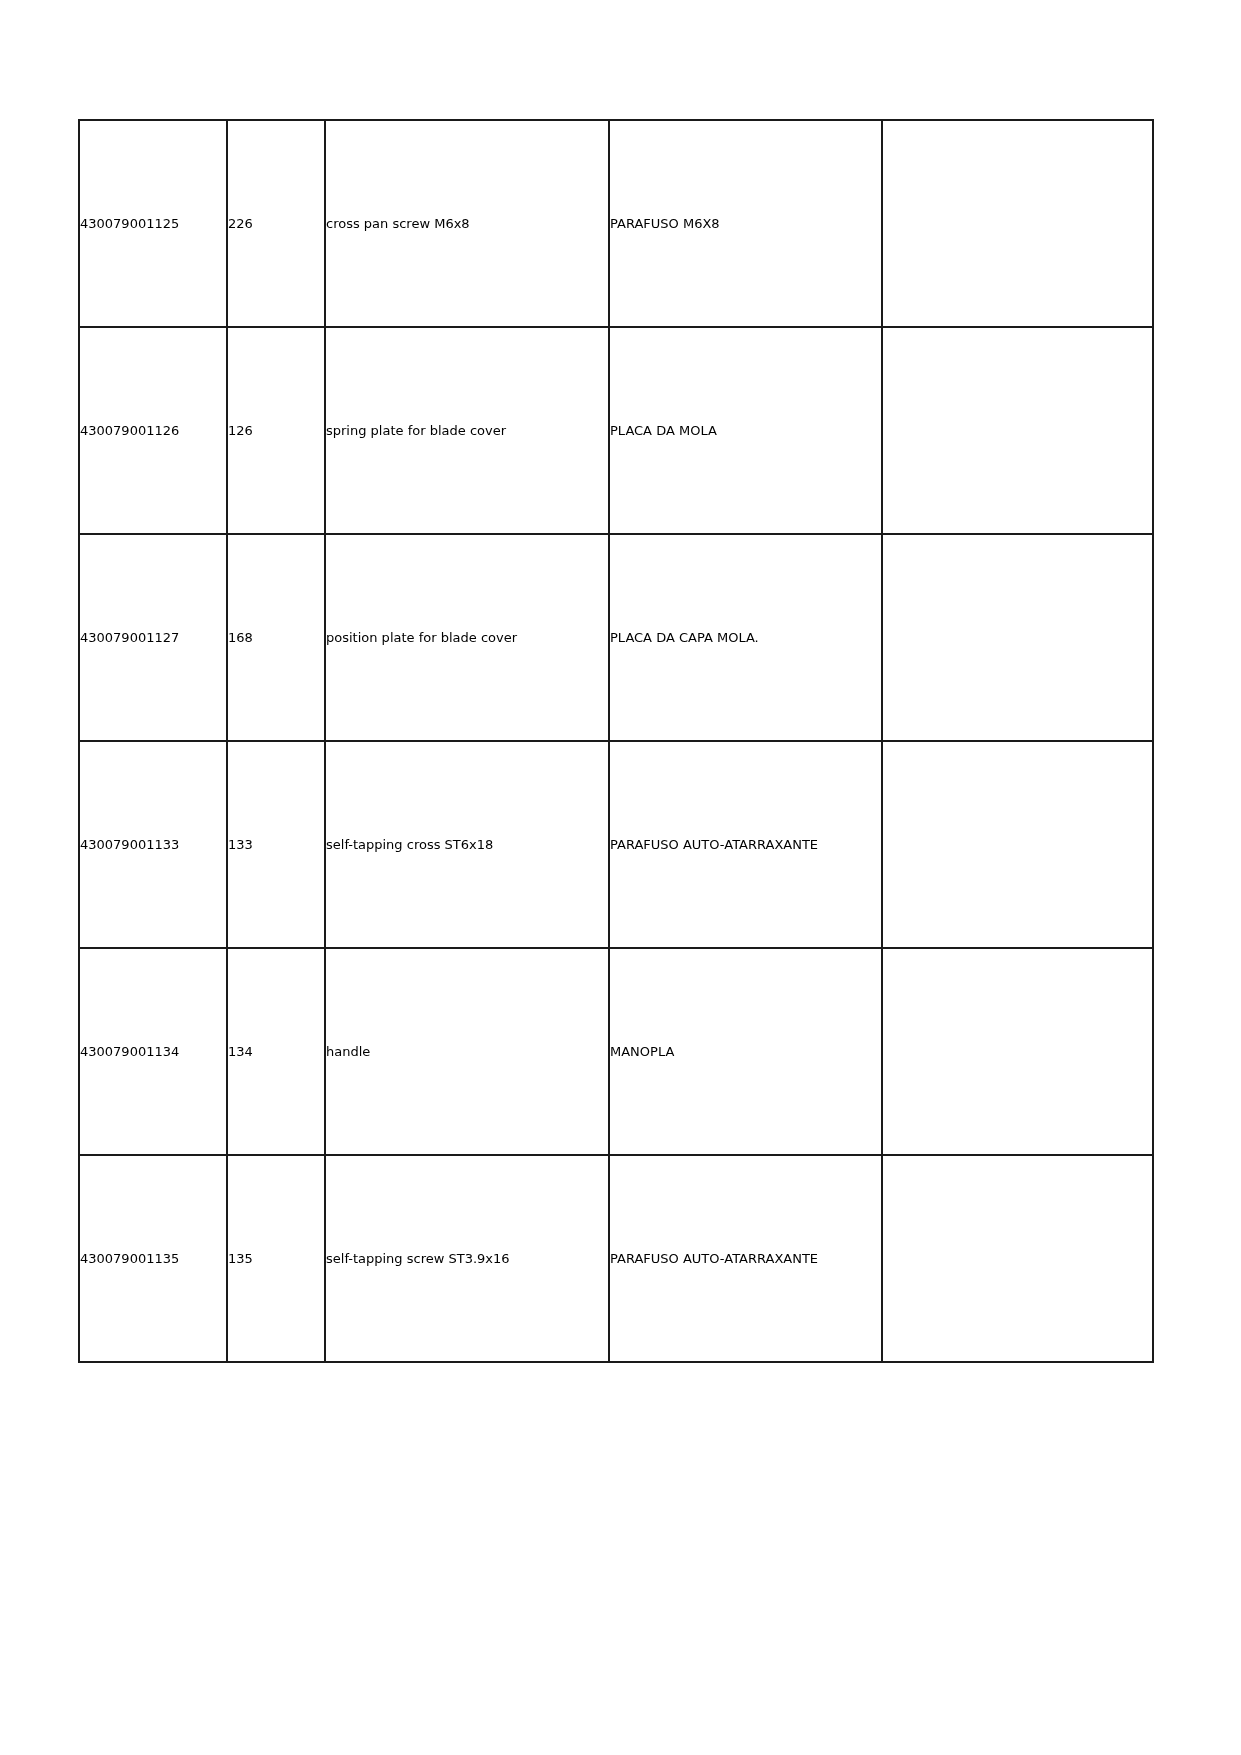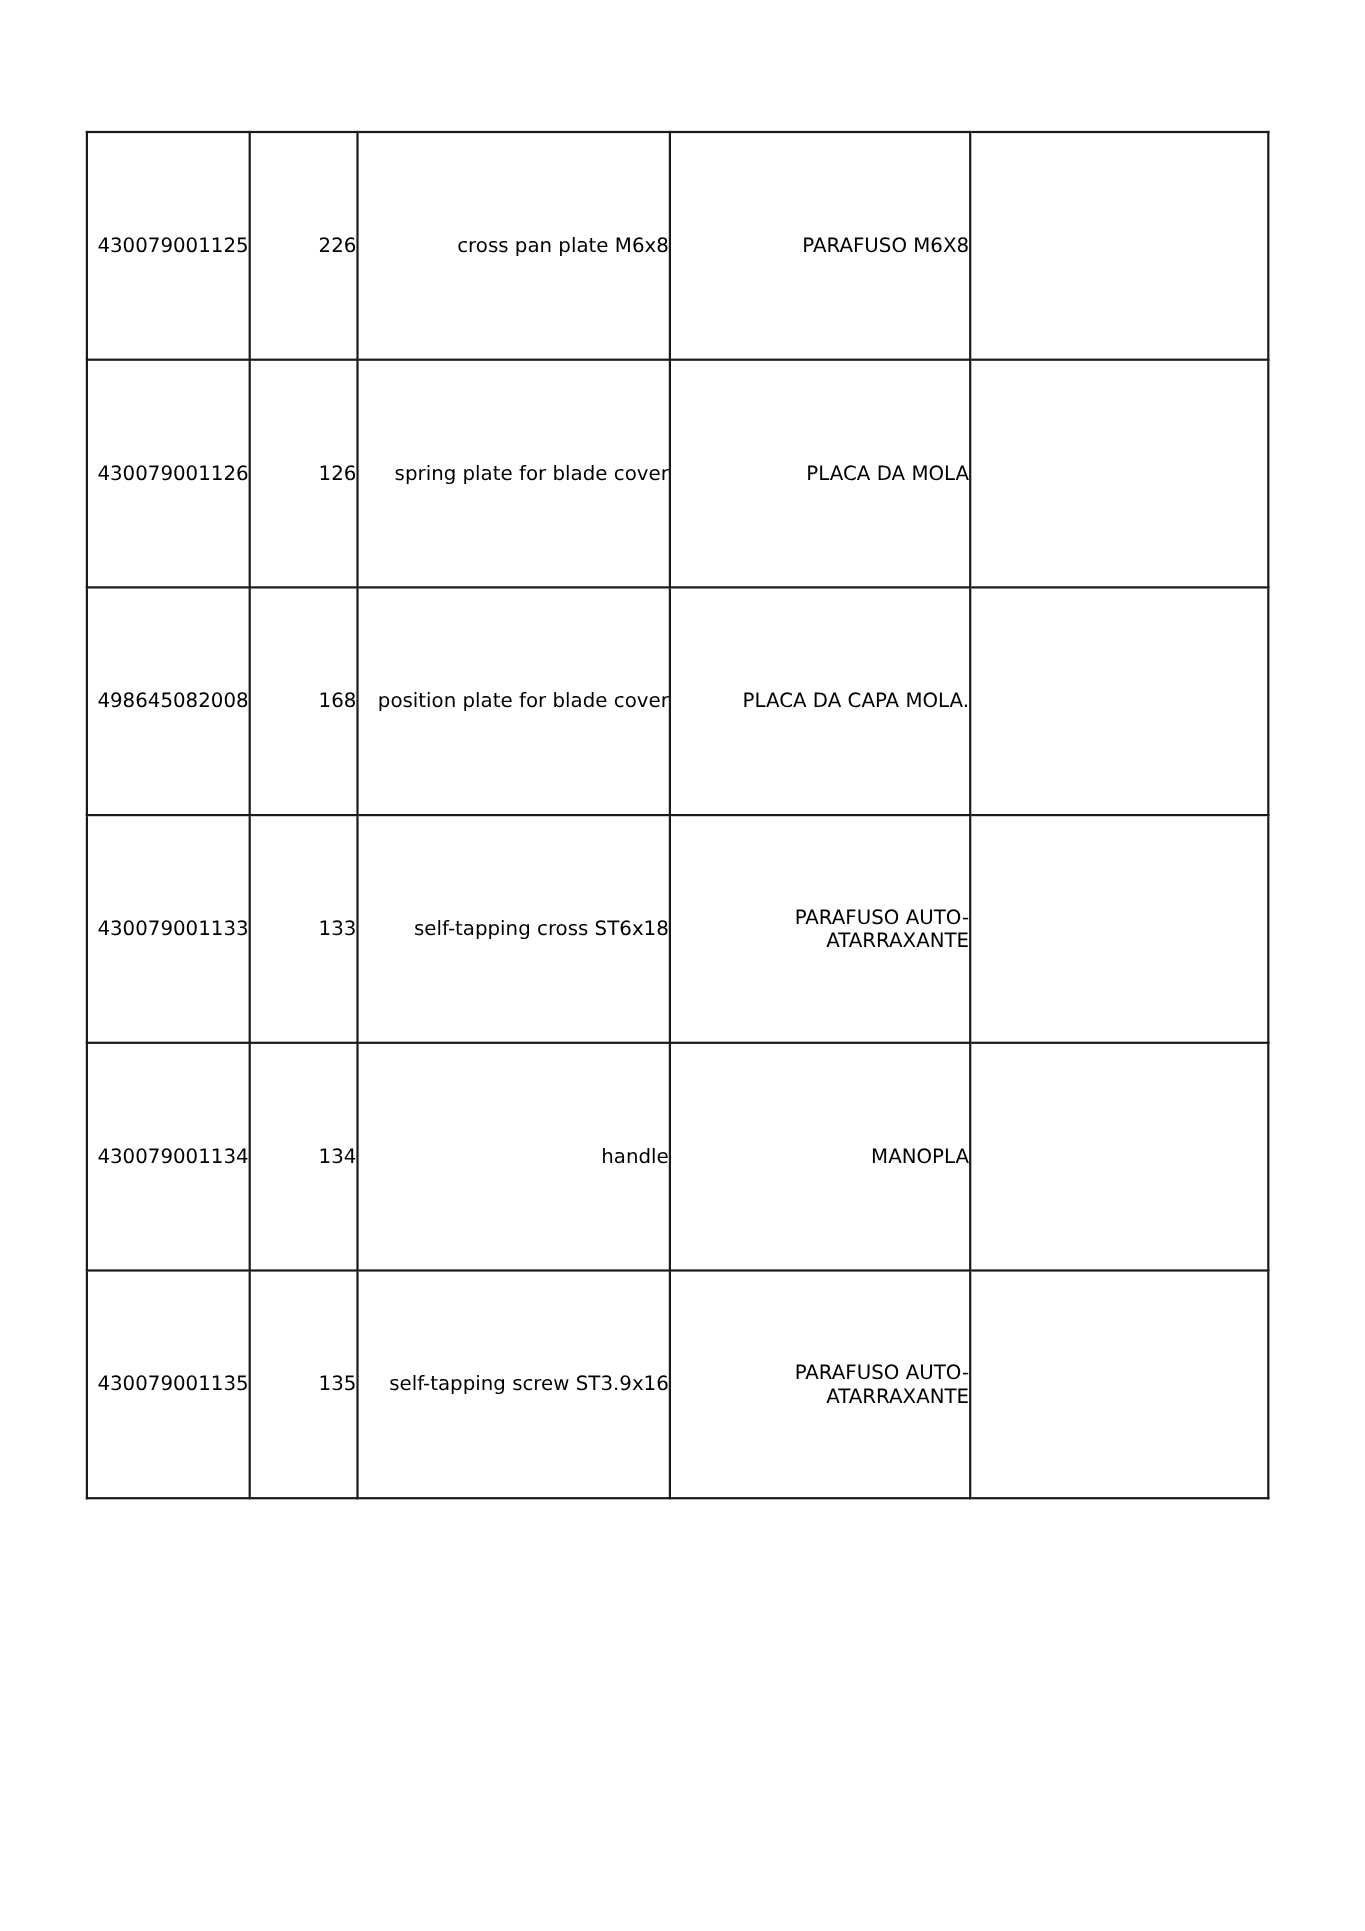--- a/index.html
+++ b/index.html
@@ -1,52 +1,52 @@
 <!DOCTYPE html>
 <html><head>
 <meta charset="utf-8">
 <style>
   html, body { margin:0; padding:0; background:#ffffff; }
   body { width:1241px; height:1755px; position:relative; overflow:hidden;
          font-family:"DejaVu Sans", "Liberation Sans", sans-serif; color:#000; }
   table.parts { position:absolute; left:78px; top:119px; border-collapse:collapse;
                 table-layout:fixed; width:1074px; }
-  table.parts td { border:2px solid #1a1a1a; height:205px; text-align:right;
-                   vertical-align:middle; font-size:18px; padding:0; }
+  table.parts td { border:2px solid #1a1a1a; height:205px; text-align:left;
+                   vertical-align:middle; font-size:13px; padding:0; }
   col.c1 { width:148px; } col.c2 { width:98px; } col.c3 { width:284px; }
   col.c4 { width:273px; } col.c5 { width:271px; }
 </style>
 </head>
 <body>
 
 <table class="parts">
   <colgroup>
       <col class="c1">
       <col class="c2">
       <col class="c3">
       <col class="c4">
       <col class="c5">
     </colgroup>
   <tbody>
     <tr>
       <td>430079001125</td>
       <td>226</td>
-      <td>cross pan plate M6x8</td>
+      <td>cross pan screw M6x8</td>
       <td>PARAFUSO M6X8</td>
       <td></td>
     </tr>
     <tr>
       <td>430079001126</td>
       <td>126</td>
       <td>spring plate for blade cover</td>
       <td>PLACA DA MOLA</td>
       <td></td>
     </tr>
     <tr>
-      <td>498645082008</td>
+      <td>430079001127</td>
       <td>168</td>
       <td>position plate for blade cover</td>
       <td>PLACA DA CAPA MOLA.</td>
       <td></td>
     </tr>
     <tr>
       <td>430079001133</td>
       <td>133</td>
       <td>self-tapping cross ST6x18</td>
       <td>PARAFUSO AUTO-ATARRAXANTE</td>

